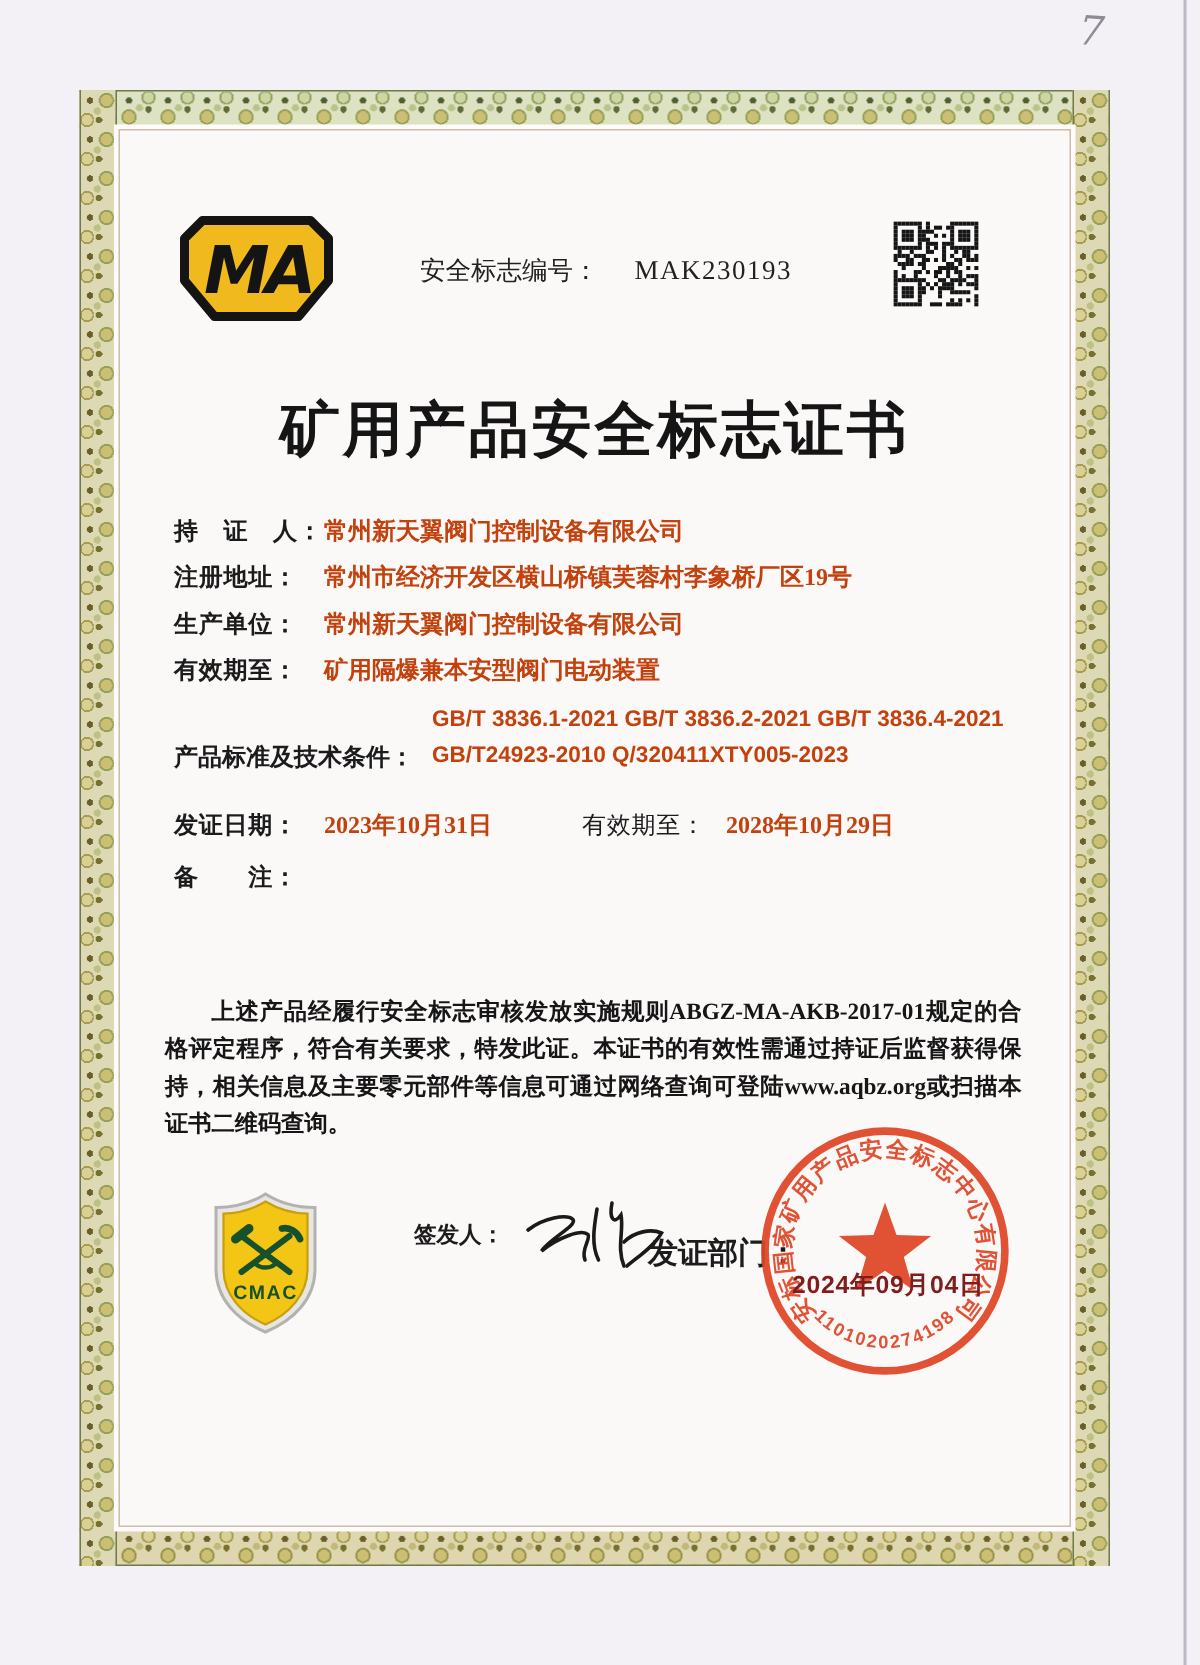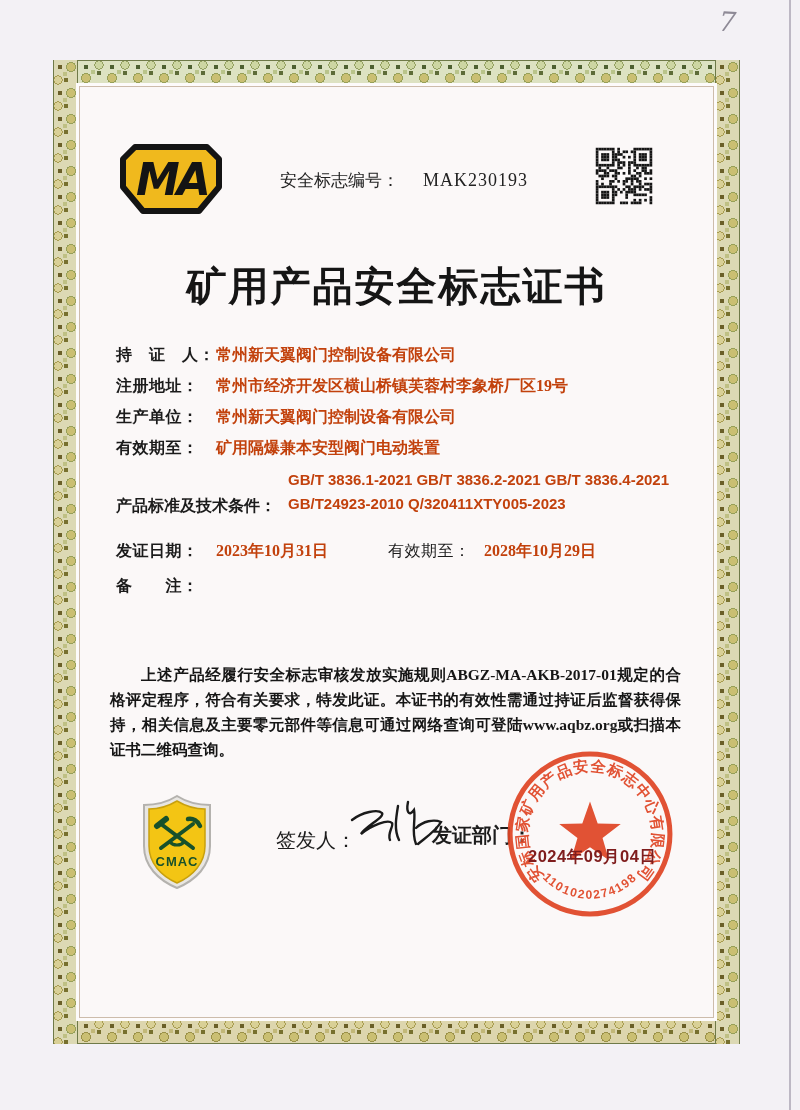--- a/index.html
+++ b/index.html
@@ -86,21 +86,21 @@
   
   .statement{
     margin:66px 2px 0 0;
     font-family:"Liberation Serif","DejaVu Serif",serif;
     font-size:15.5px;line-height:25px;font-weight:700;color:#161616;
     text-align:justify;text-indent:2em;
   }
   
   .footer{position:relative;margin-top:8px;height:230px;}
   .cmac{position:absolute;left:30px;top:24px;width:74px;height:96px;}
-  .sig-label{position:absolute;left:166px;top:57px;font-size:20px;font-weight:400;}
+  .sig-label{position:absolute;left:166px;top:44px;font-size:15px;font-weight:700;}
   .sig{position:absolute;left:236px;top:24px;width:104px;height:58px;}
   .dept-label{position:absolute;left:322px;top:52px;font-size:20px;font-weight:700;}
   .stamp{position:absolute;left:394px;top:-22px;width:172px;height:172px;opacity:.93;}
   .stamp-date{
     position:absolute;left:418px;top:76px;z-index:2;
     font-size:16.5px;font-weight:700;color:#7f1d1d;letter-spacing:.5px;
   }
 </style>
 </head>
 <body>

